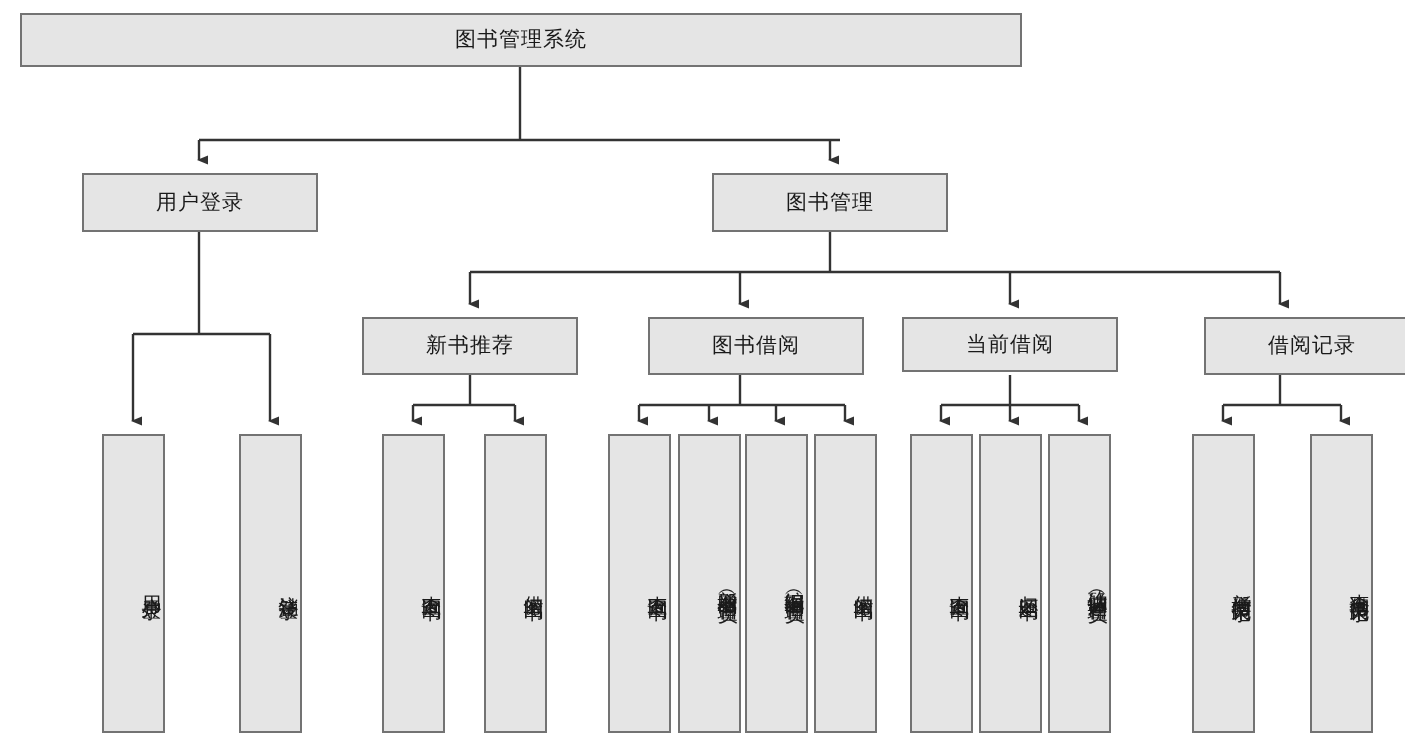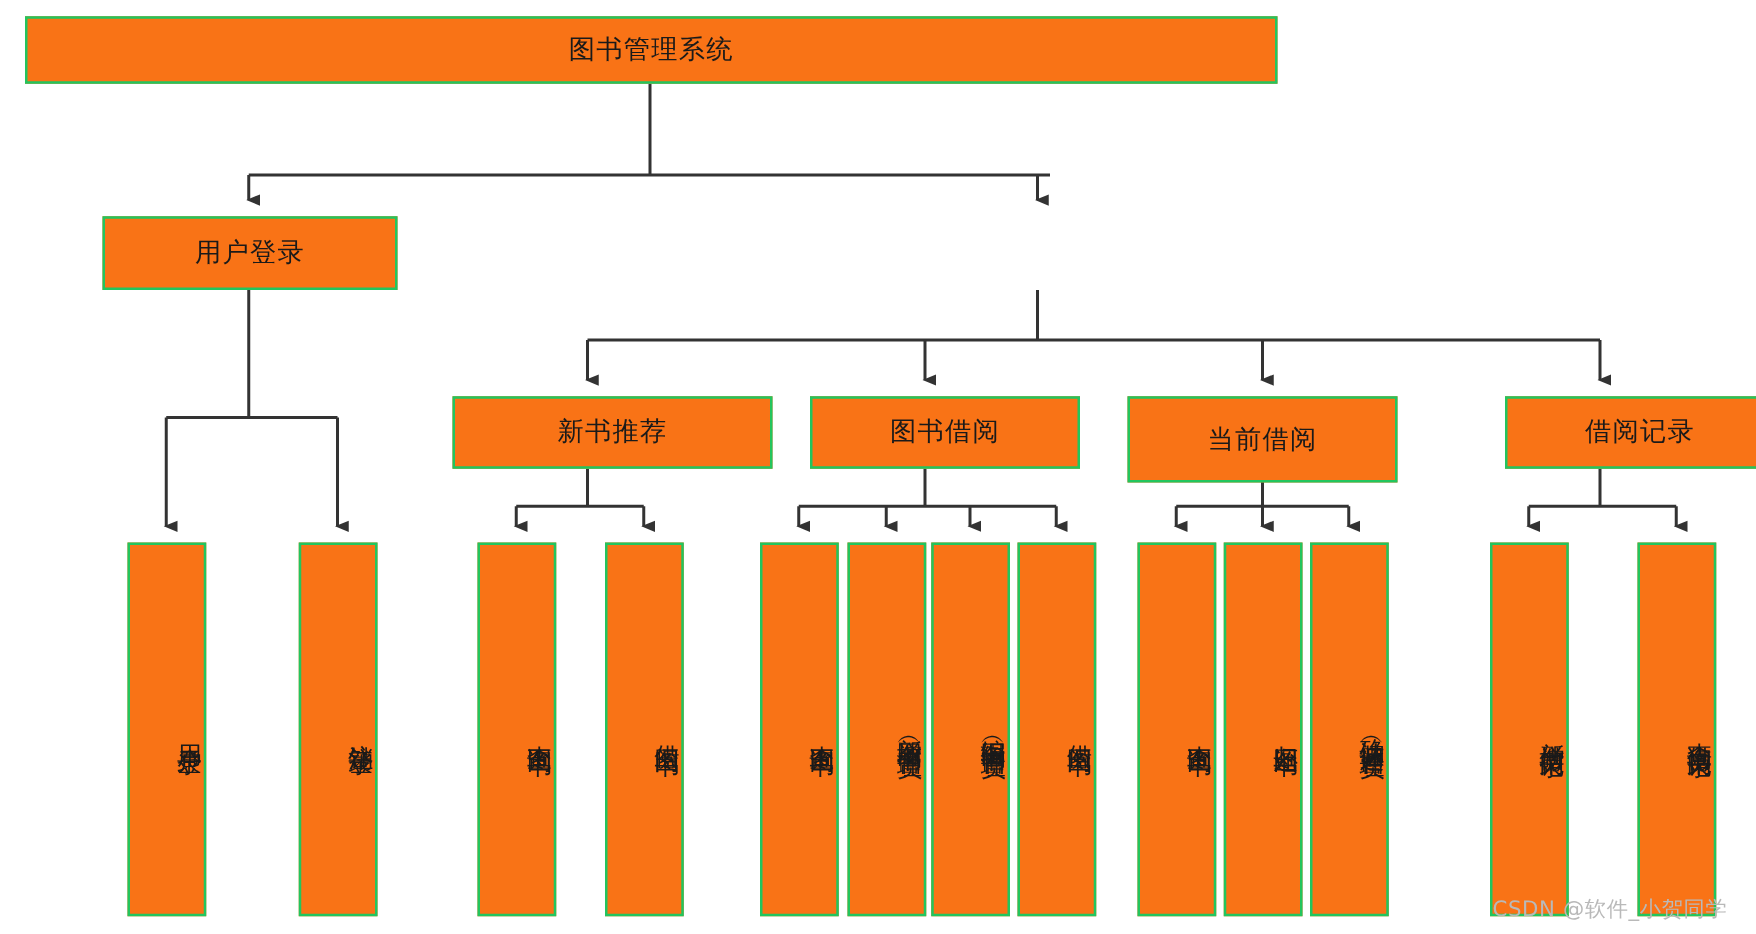--- a/index.html
+++ b/index.html
@@ -14,22 +14,22 @@
   #canvas {
     position: relative;
     width: 1405px;
     height: 747px;
     background: #ffffff;
     overflow: hidden;
   }
   .node {
     position: absolute;
     box-sizing: border-box;
-    border: 2px solid #22c55e;
-    background: #f97316;
+    border: 2px solid #737373;
+    background: #e5e5e5;
     display: flex;
     align-items: center;
     justify-content: center;
     color: #1a1a1a;
   }
   .node.horiz {
     font-size: 21px;
     letter-spacing: 1px;
     line-height: 1.2;
   }
@@ -111,26 +111,27 @@
       <path d="M1223,405 L1341,405"></path>
       <path d="M1223,405 L1223,421" marker-end="url(#arw)"></path>
       <path d="M1341,405 L1341,421" marker-end="url(#arw)"></path>
     </g>
   </svg>
 
   <div class="node horiz" style="left:20px; top:13px; width:1002px; height:54px;">图书管理系统</div>
 
   <div class="node horiz" style="left:82px; top:173px; width:236px; height:59px;">用户登录</div>
 
+  <div class="node horiz" style="left:712px; top:173px; width:236px; height:59px;">图书管理</div>
 
-  <div class="node horiz" style="left:362px; top:317px; width:256px; height:58px;">新书推荐</div>
+  <div class="node horiz" style="left:362px; top:317px; width:216px; height:58px;">新书推荐</div>
 
   <div class="node horiz" style="left:632px; top:317px; width:216px; height:58px;margin-left:16px;">图书借阅</div>
 
-  <div class="node horiz" style="left:902px; top:317px; width:216px; height:69px;">当前借阅</div>
+  <div class="node horiz" style="left:902px; top:317px; width:216px; height:55px;">当前借阅</div>
 
   <div class="node horiz" style="left:1172px; top:317px; width:216px; height:58px;margin-left:32px;">借阅记录</div>
 
   <div class="node vert" style="left:102px; top:434px; width:63px; height:299px;">用户登录</div>
 
   <div class="node vert" style="left:239px; top:434px; width:63px; height:299px;">注销登录</div>
 
   <div class="node vert" style="left:382px; top:434px; width:63px; height:299px;">查询图书</div>
 
   <div class="node vert" style="left:484px; top:434px; width:63px; height:299px;">借阅图书</div>
@@ -146,15 +147,14 @@
   <div class="node vert" style="left:910px; top:434px; width:63px; height:299px;">查询图书</div>
 
   <div class="node vert" style="left:979px; top:434px; width:63px; height:299px;">归还图书</div>
 
   <div class="node vert" style="left:1048px; top:434px; width:63px; height:299px;">确认归还（管理员）</div>
 
   <div class="node vert" style="left:1192px; top:434px; width:63px; height:299px;">新增借阅记录</div>
 
   <div class="node vert" style="left:1310px; top:434px; width:63px; height:299px;">查询借阅记录</div>
 
-  <div class="watermark" style="left:1194px; top:716px;">CSDN @软件_小贺同学</div>
 
 </div>
 
 </body></html>

